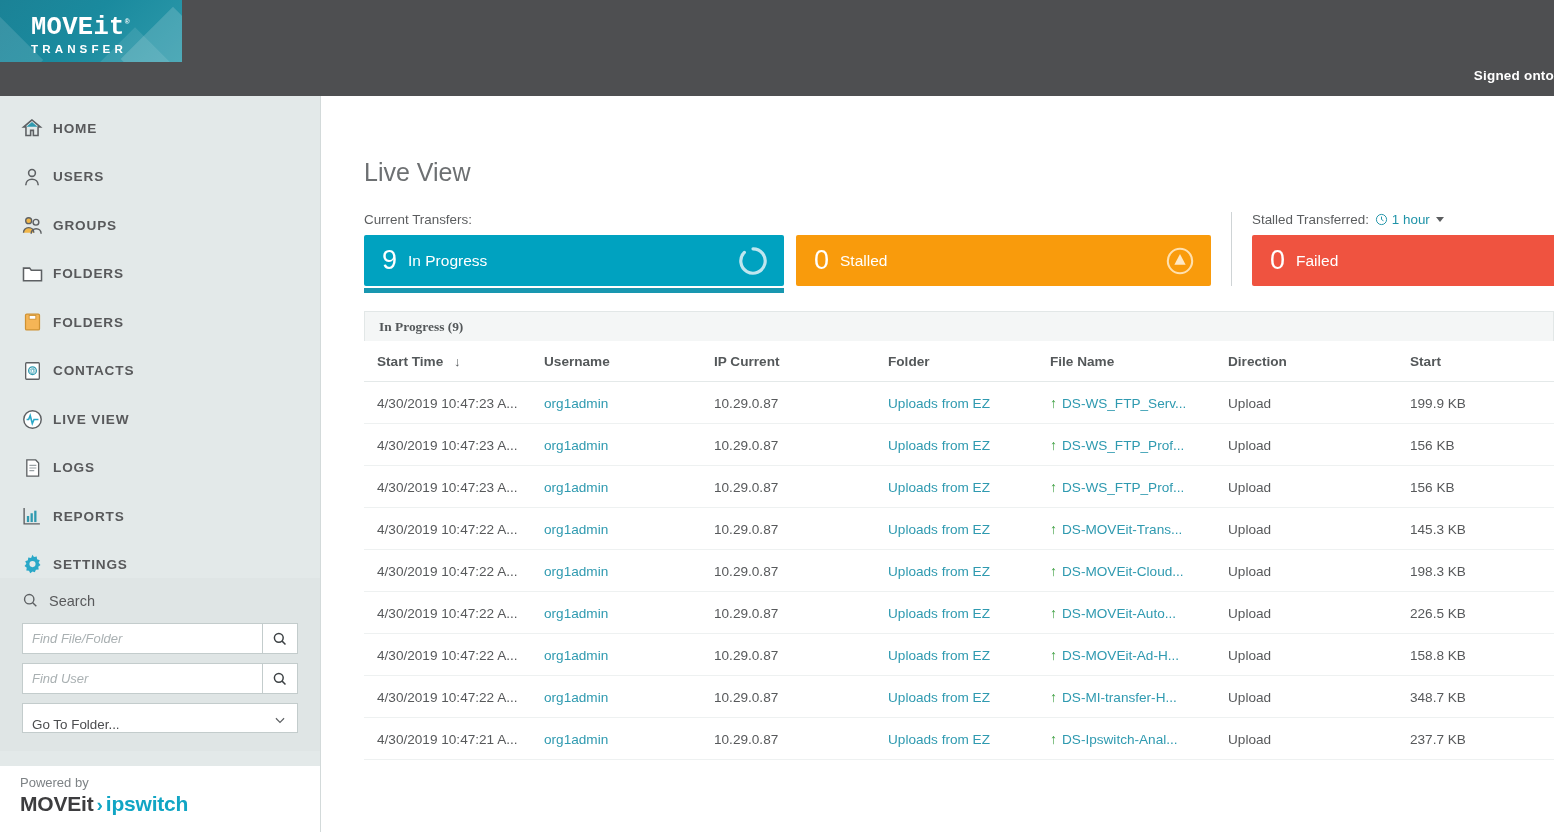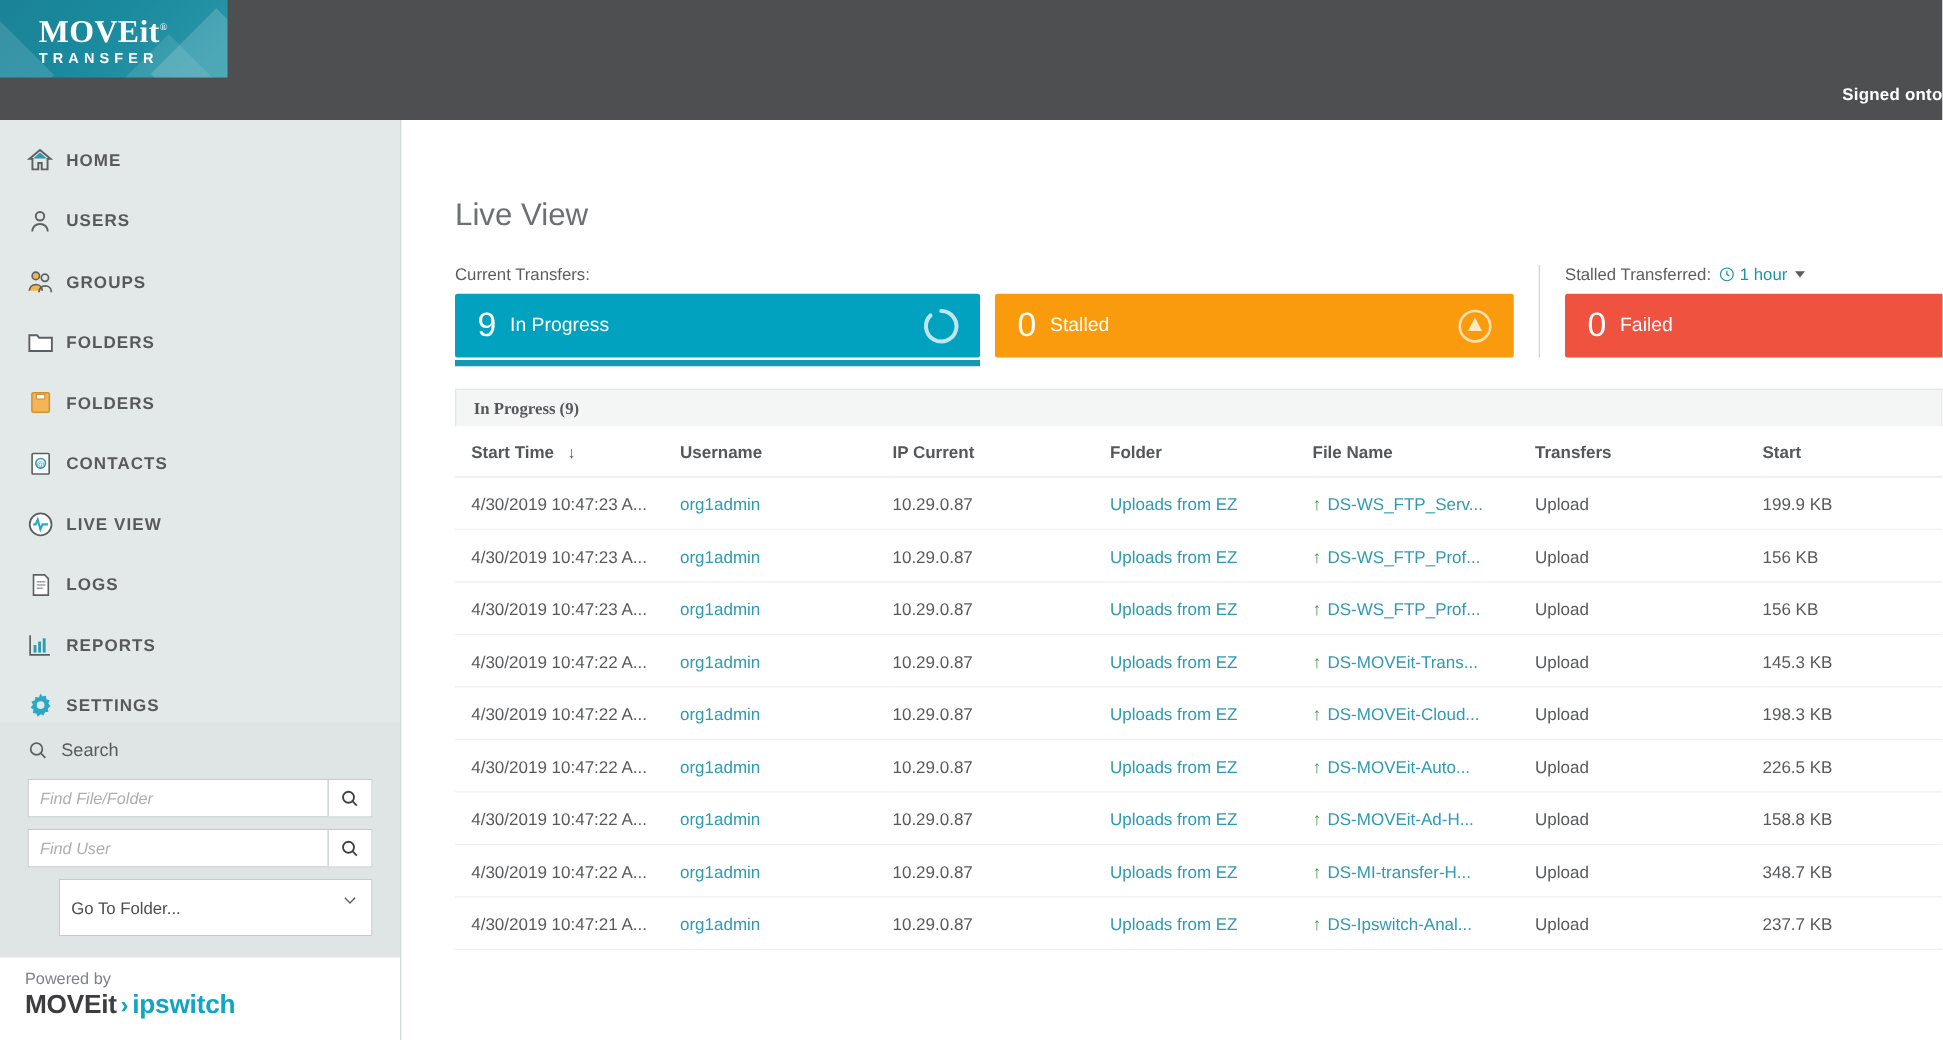--- a/index.html
+++ b/index.html
@@ -33,21 +33,21 @@
   }
   .logo-facet-c {
     position: absolute; left: -34px; bottom: -30px;
     width: 64px; height: 64px; transform: rotate(45deg);
     background: rgba(255,255,255,0.13);
   }
   .logo-text { position: absolute; left: 31px; top: 8px; z-index: 3; }
   .logo-main {
     color: #ffffff; font-size: 25.5px; font-weight: bold;
     letter-spacing: 0.3px; line-height: 27px;
-    font-family: Liberation Serif, serif;
+    font-family: Liberation Mono, monospace;
   }
   .logo-main sup { font-size: 8px; vertical-align: super; font-weight: normal; }
   .logo-sub {
     color: #ffffff; font-size: 11.6px; font-weight: bold;
     letter-spacing: 4.1px; line-height: 14px; margin-top: 1px;
   }
   .signed-onto {
     position: absolute; right: 0px; top: 68px;
     color: #ffffff; font-size: 13.5px; font-weight: bold;
     letter-spacing: 0.2px; white-space: nowrap;
@@ -92,23 +92,23 @@
     flex: 1; border: none; outline: none; background: transparent;
     padding: 0 9px; font-size: 13px; font-style: italic; color: #4c4d4f;
     font-family: "Liberation Sans", sans-serif;
   }
   .search-row input::placeholder { color: #a9b0b2; font-style: italic; }
   .search-btn {
     width: 35px; border-left: 1px solid #c3cccc; background: #ffffff;
     display: flex; align-items: center; justify-content: center; cursor: pointer;
   }
   .goto-select {
-    position: relative; height: 46px; background: #ffffff;
-    border: 1px solid #c3cccc; display: flex; align-items: center;
-    padding: 0 9px; cursor: pointer; margin-left: 25px;
+    position: relative; height: 30px; background: #ffffff;
+    border: 1px solid #c3cccc; display: flex; align-items: flex-end;
+    padding: 0 9px; cursor: pointer;
   }
   .goto-select span { font-size: 13.4px; color: #4c4d4f; }
   .goto-chevron { position: absolute; right: 10px; top: 9px; }
 
   .powered {
     position: absolute; left: 0; bottom: 0; width: 320px; height: 66px;
     background: #ffffff; padding: 9px 20px 0 20px;
   }
   .powered-label { color: #7d8285; font-size: 13px; margin-bottom: 2px; }
   .powered-logo { display: flex; align-items: baseline; }
@@ -423,21 +423,21 @@
         <thead>
           <tr>
             <th class="col-start">
               <span>Start Time</span>
               <span class="sort-arrow">↓</span>
             </th>
             <th class="col-user">Username</th>
             <th class="col-ip">IP Current</th>
             <th class="col-folder">Folder</th>
             <th class="col-file">File Name</th>
-            <th class="col-dir">Transfers</th>
+            <th class="col-dir">Direction</th>
             <th class="col-size">Start</th>
           </tr>
         </thead>
         <tbody id="tbody">
             <tr>
               <td class="col-start">4/30/2019 10:47:23 A...</td>
               <td class="col-user"><span class="lnk">org1admin</span></td>
               <td class="col-ip">10.29.0.87</td>
               <td class="col-folder"><span class="lnk">Uploads from EZ</span></td>
               <td class="col-file file-cell"><span class="up-arrow">↑</span><span class="lnk">DS-WS_FTP_Serv...</span></td>

